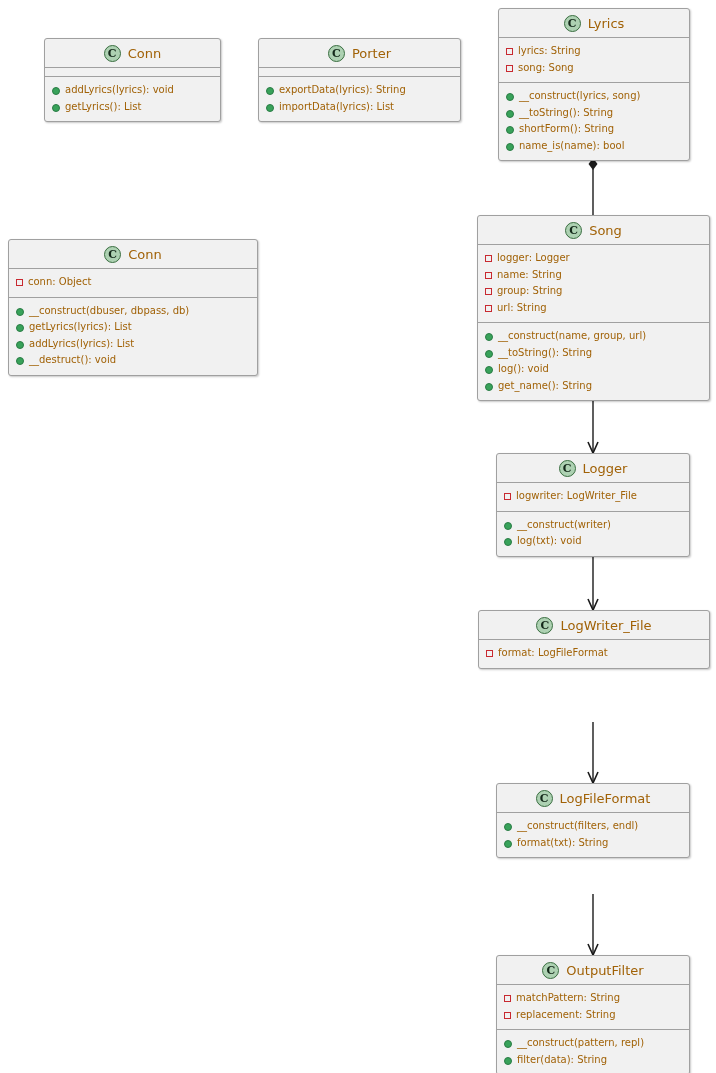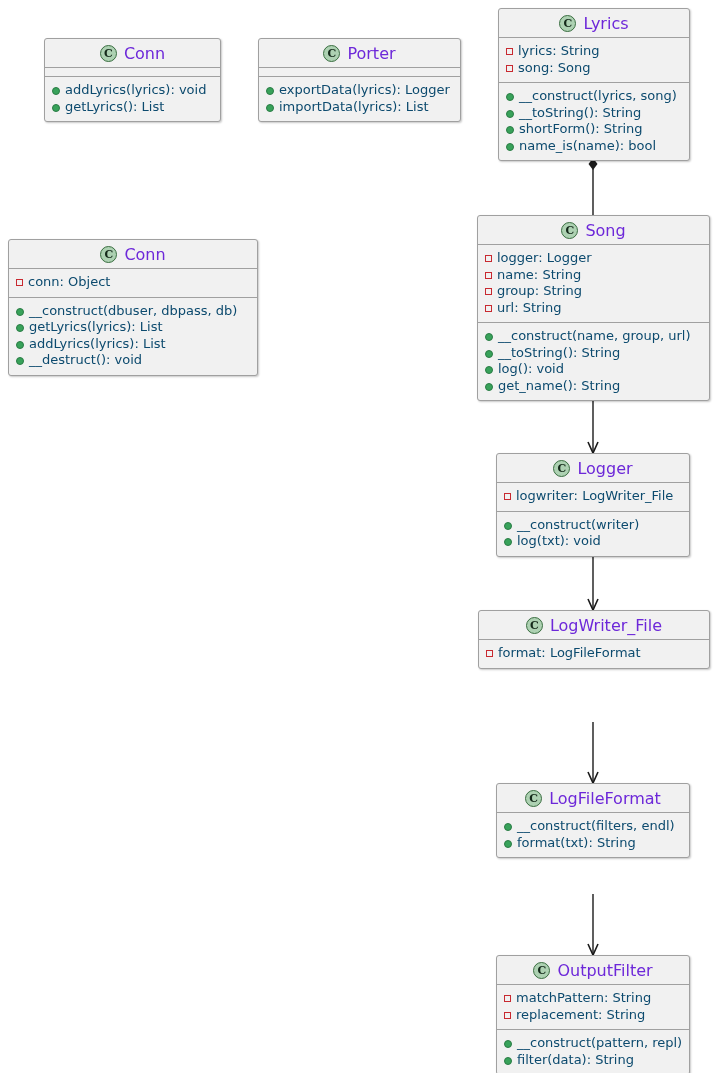--- a/index.html
+++ b/index.html
@@ -59,44 +59,44 @@
     align-items: center;
     justify-content: center;
     font-size: 11px;
     font-weight: bold;
     line-height: 1;
     color: #14291a;
     font-family: "DejaVu Serif", serif;
     flex: 0 0 auto;
   }
   .class-name {
-    font-size: 16px;
-    color: #6d28d9;
+    font-size: 13px;
+    color: #a16207;
     white-space: nowrap;
   }
 
   .compartment {
     padding: 5px 6px 6px 7px;
     border-bottom: 1px solid #a0a0a0;
   }
   .compartment:last-child {
     border-bottom: none;
   }
   .compartment.empty {
     height: 8px;
     padding: 0;
   }
 
   .member {
     display: flex;
     align-items: flex-start;
     gap: 5px;
-    font-size: 13px;
+    font-size: 10px;
     line-height: 16.5px;
-    color: #0c4a6e;
+    color: #a16207;
     white-space: nowrap;
   }
 
   
   .marker-attr {
     width: 7px;
     height: 7px;
     box-sizing: border-box;
     border: 1.3px solid #C82930;
     background: transparent;
@@ -164,21 +164,21 @@
       </div>
       <div class="uml-class" style="left: 258px; top: 38px; width: 203px;">
         <div class="uml-header">
           <span class="class-icon">C</span>
           <span class="class-name">Porter</span>
         </div>
         <div class="compartment empty"></div>
         <div class="compartment">
           <div class="member">
             <span class="marker-method"></span>
-            <span class="member-text">exportData(lyrics): Logger</span>
+            <span class="member-text">exportData(lyrics): String</span>
           </div>
           <div class="member">
             <span class="marker-method"></span>
             <span class="member-text">importData(lyrics): List</span>
           </div>
         </div>
       </div>
       <div class="uml-class" style="left: 8px; top: 239px; width: 250px;">
         <div class="uml-header">
           <span class="class-icon">C</span>

